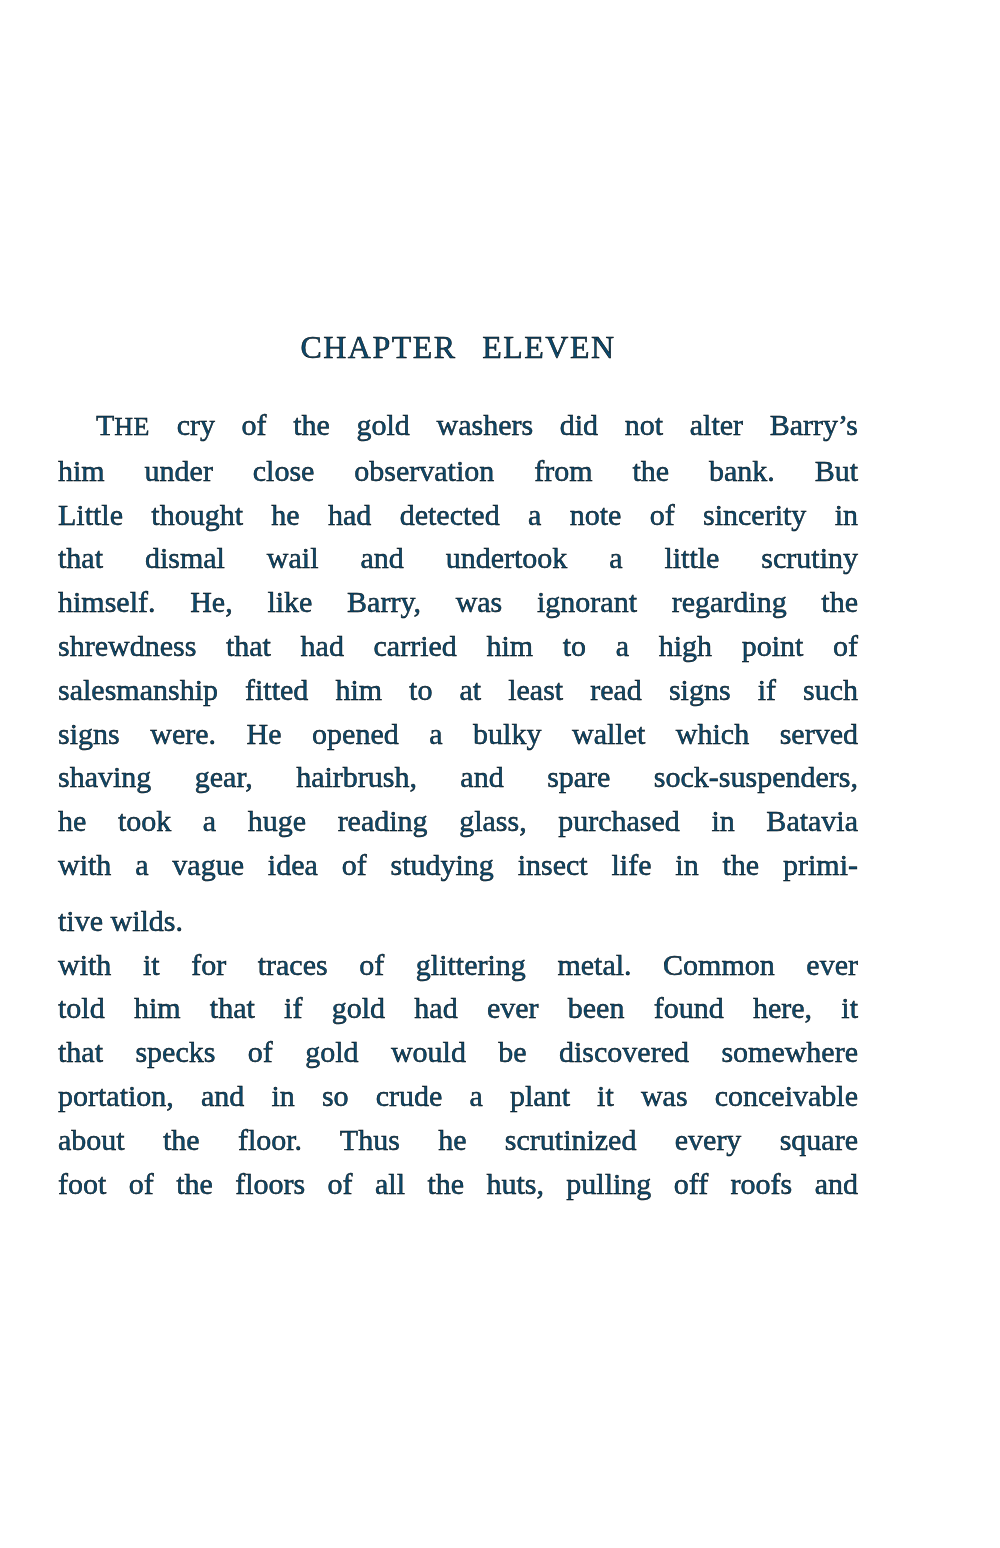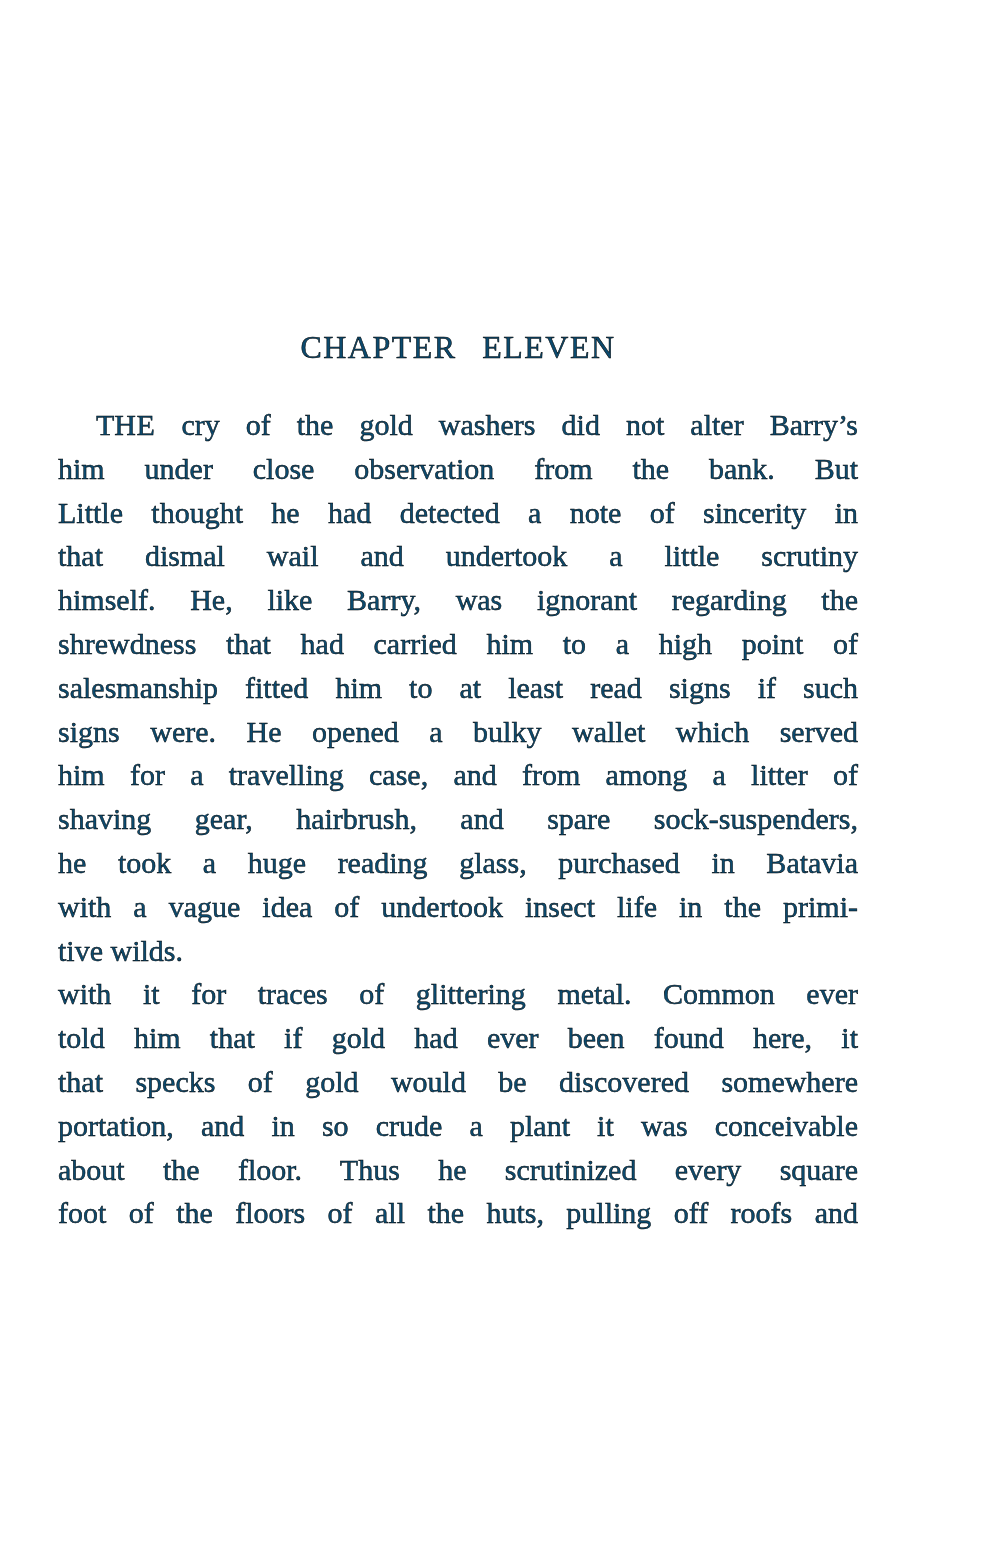--- a/index.html
+++ b/index.html
@@ -39,29 +39,30 @@
     line-height: 43.8px;
     -webkit-text-stroke: 0.45px #000000;
   }
   .line {
     text-align: justify;
     text-align-last: justify;
   }
   .line.flush {
     text-align: left;
     text-align-last: left;
+    margin-top: 12px;
   }
   .p1-first {
     text-indent: 38px;
   }
   .p2-first {
     text-indent: 25px;
   }
   .lead-smallcaps {
-    font-size: 30px;
+    font-size: 26px;
     letter-spacing: 0.5px;
   }
   .ink-speck {
     position: absolute;
     left: 393px;
     top: 1533px;
     width: 3px;
     height: 10px;
     background: #000000;
   }
@@ -77,24 +78,23 @@
 
     <section>
       <div class="line p1-first"><span>T</span><span class="lead-smallcaps">HE</span><span> cry of the gold washers did not alter Barry’s</span></div>
       <div class="line">him under close observation from the bank.  But</div>
       <div class="line">Little thought he had detected a note of sincerity in</div>
       <div class="line">that dismal wail and undertook a little scrutiny</div>
       <div class="line">himself.  He, like Barry, was ignorant regarding the</div>
       <div class="line">shrewdness that had carried him to a high point of</div>
       <div class="line">salesmanship fitted him to at least read signs if such</div>
       <div class="line">signs were.  He opened a bulky wallet which served</div>
-      <div class="line">him for a travelling case, and from among a litter of</div>
       <div class="line">shaving gear, hairbrush, and spare sock-suspenders,</div>
       <div class="line">he took a huge reading glass, purchased in Batavia</div>
-      <div class="line">with a vague idea of undertook insect life in the primi-</div>
+      <div class="line">with a vague idea of studying insect life in the primi-</div>
       <div class="line flush">tive wilds.</div>
     </section>
 
     <section>
       <div class="line">with it for traces of glittering metal.  Common ever</div>
       <div class="line">told him that if gold had ever been found here, it</div>
       <div class="line">that specks of gold would be discovered somewhere</div>
       <div class="line">portation, and in so crude a plant it was conceivable</div>
       <div class="line">about the floor.  Thus he scrutinized every square</div>
       <div class="line">foot of the floors of all the huts, pulling off roofs and</div>

